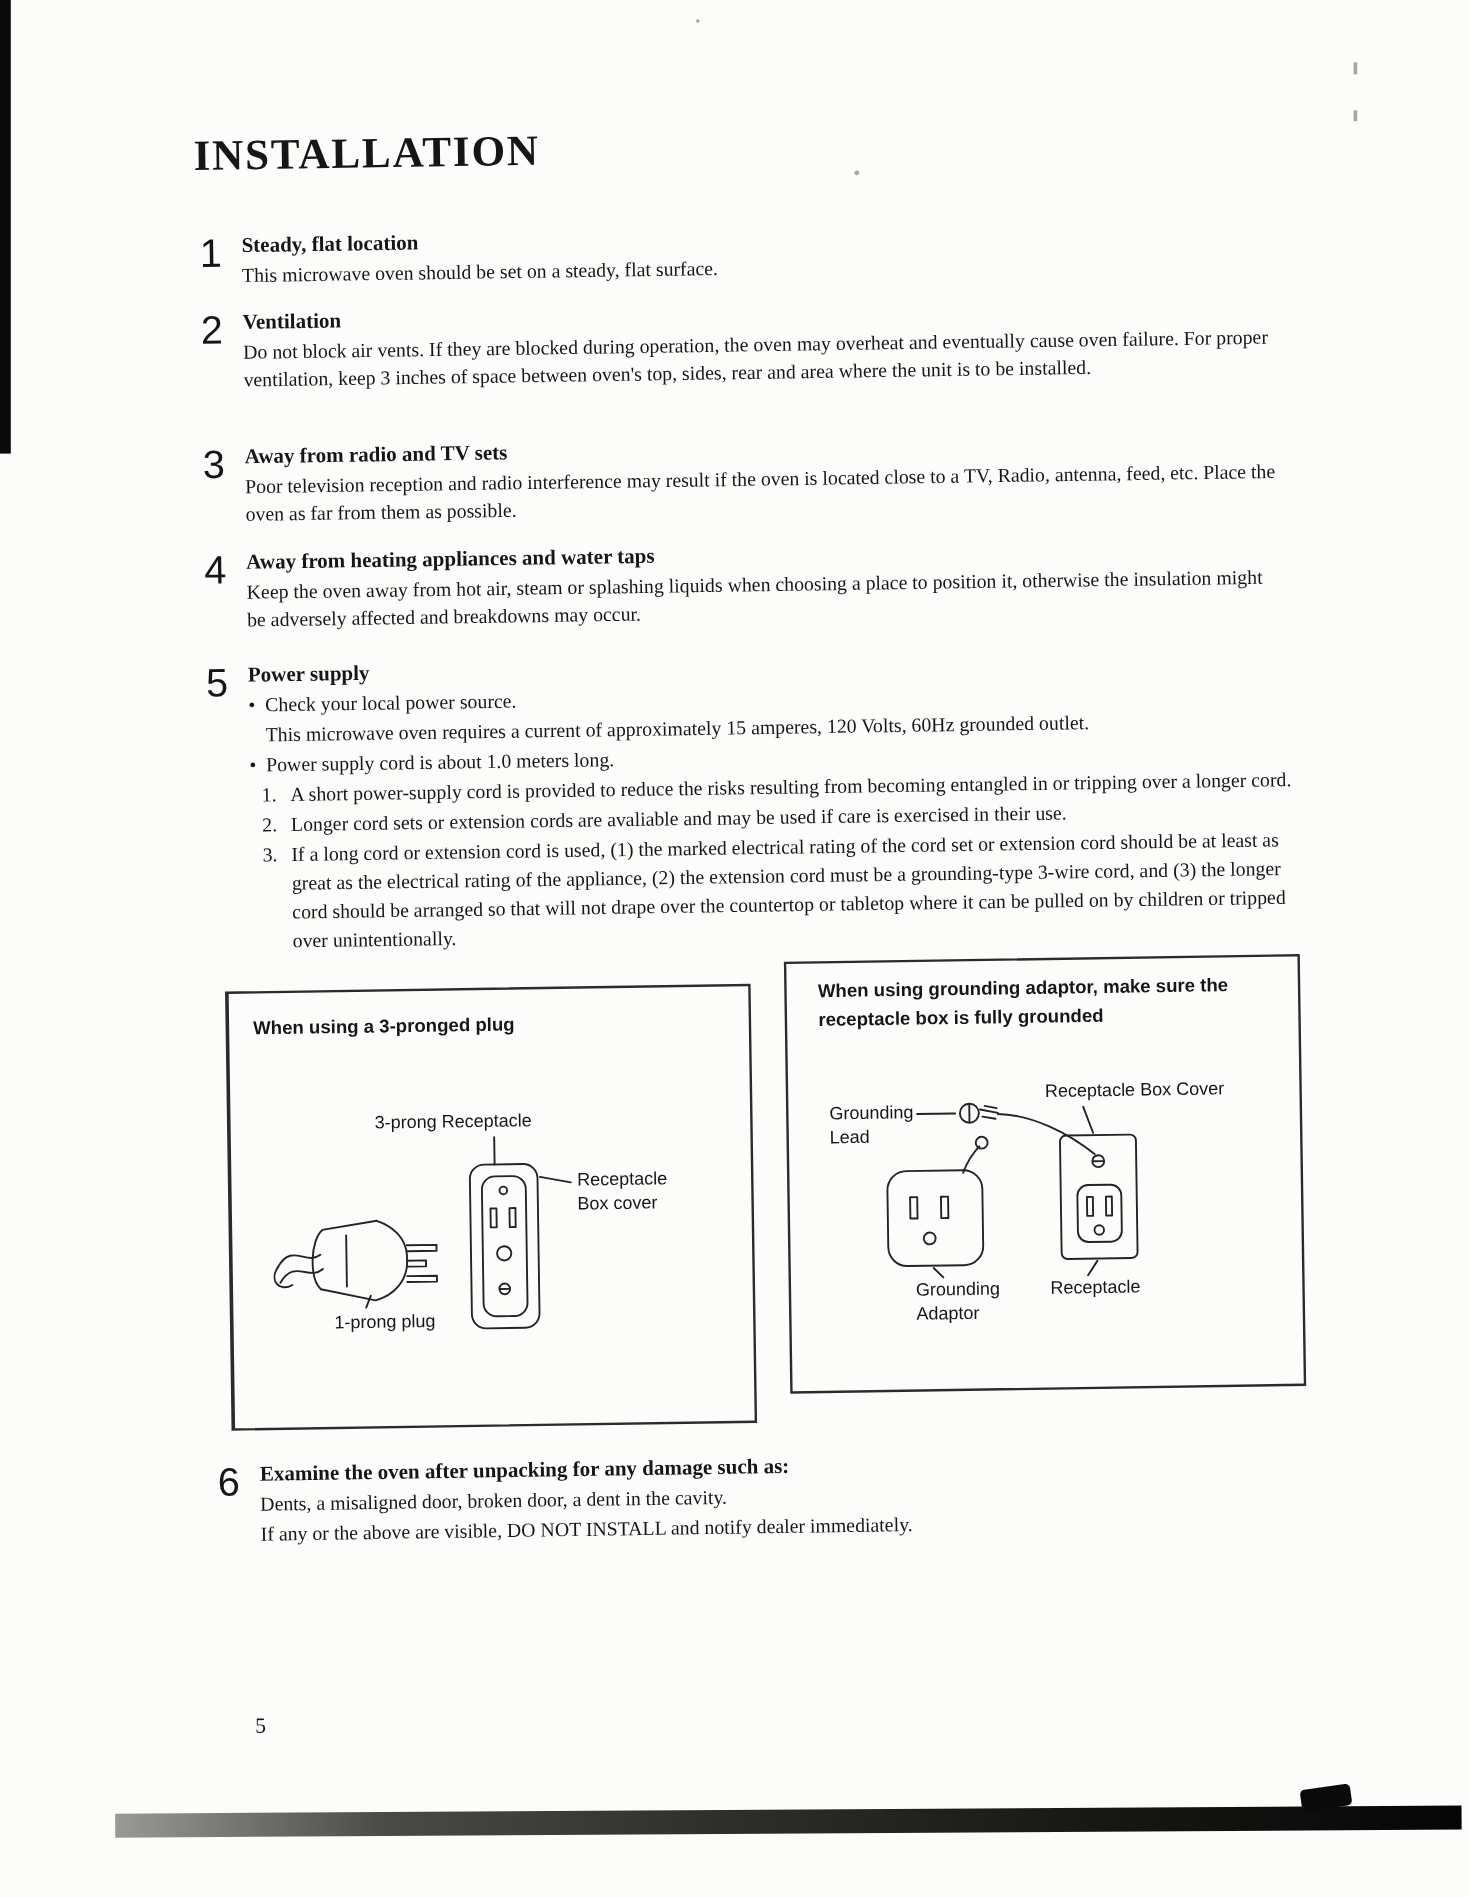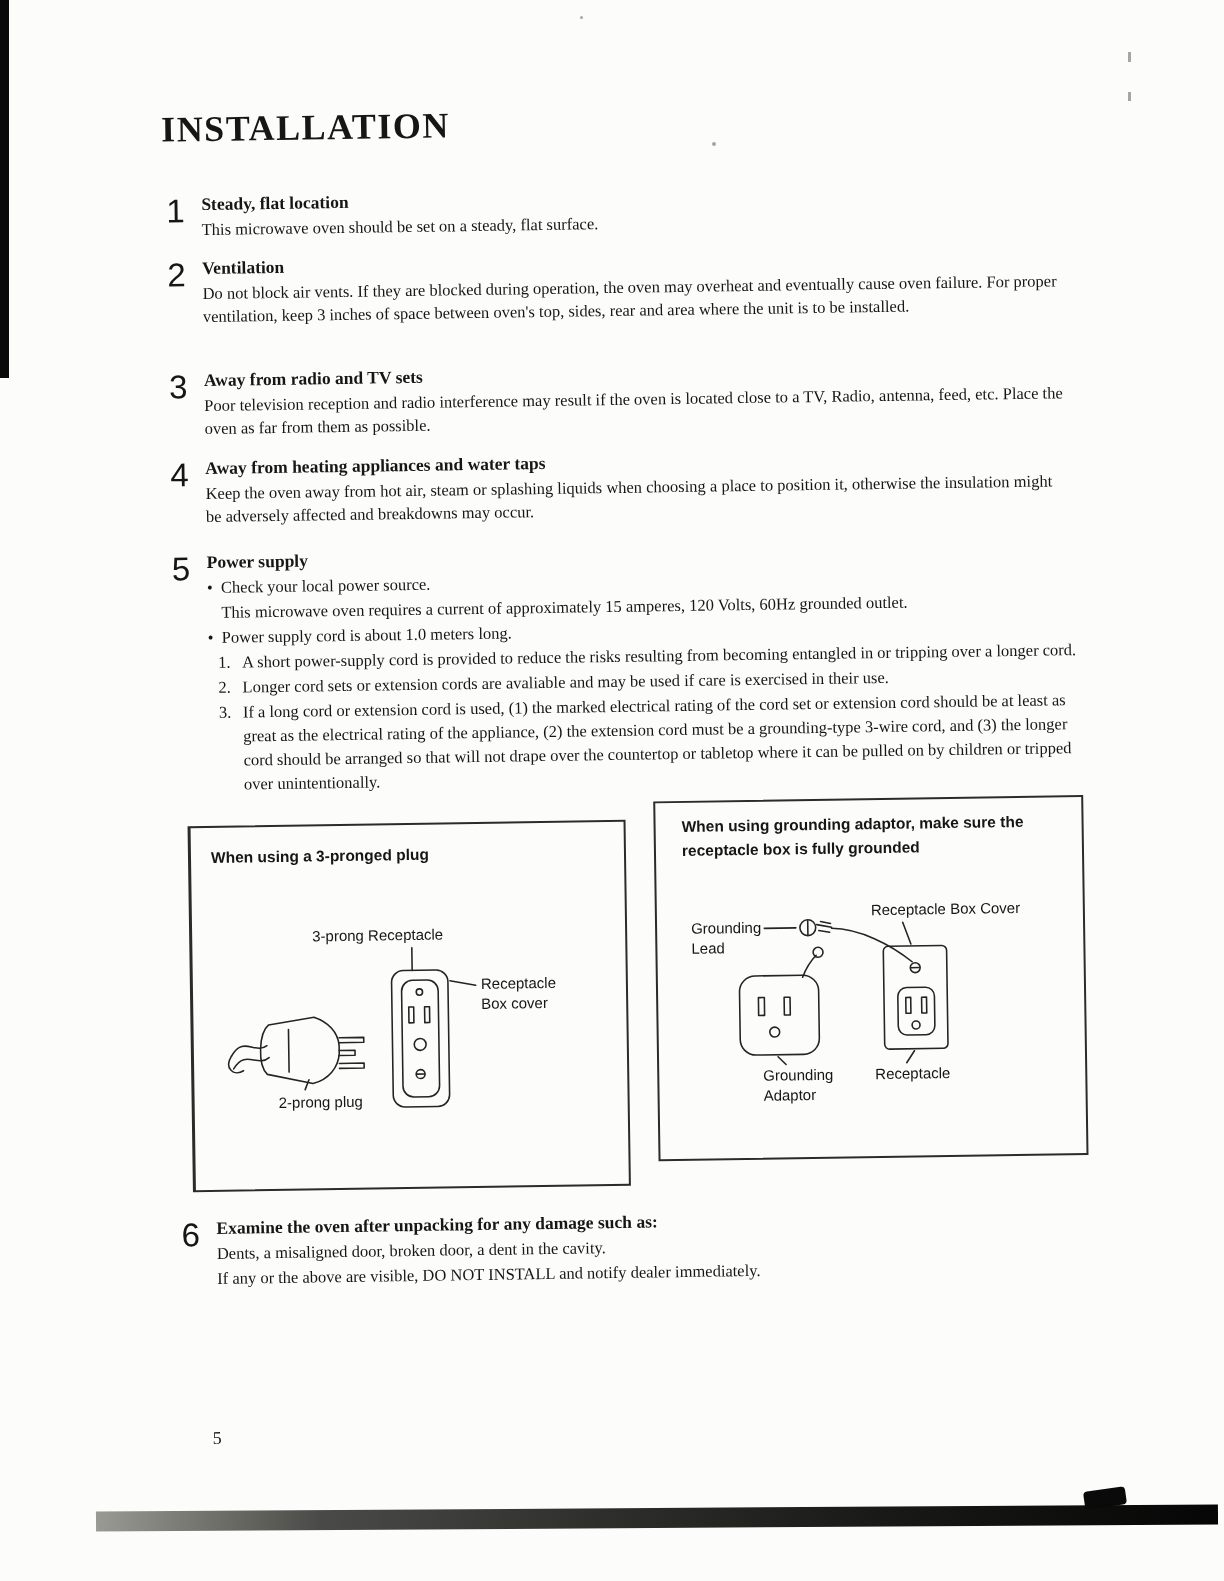--- a/index.html
+++ b/index.html
@@ -166,21 +166,21 @@
             <path d="M147 240 L172 240 L172 245 L147 245"></path>
             <path d="M147 227 L163 227 L163 232 L147 232"></path>
           </g>
           <path d="M112 266 L116 256"></path>
         </g>
       </svg>
 
       <div class="dlabel" style="left:120px;top:100px">3-prong Receptacle</div>
       <div class="dlabel" style="left:288px;top:150px">Receptacle
 Box cover</div>
-      <div class="dlabel" style="left:84px;top:266px">2-prong plug</div>
+      <div class="dlabel" style="left:84px;top:266px">1-prong plug</div>
     </div>
 
     <div class="dbox right">
       <div class="dtitle" style="left:26px;top:12px;width:380px">When using grounding adaptor, make sure the
 receptacle box is fully grounded</div>
 
       <svg class="dsvg" viewBox="0 0 430 360">
         <g stroke="#242424" stroke-width="1.6" fill="none" stroke-linecap="round" stroke-linejoin="round">
           <path d="M108 128 L140 128"></path>
           <g>

